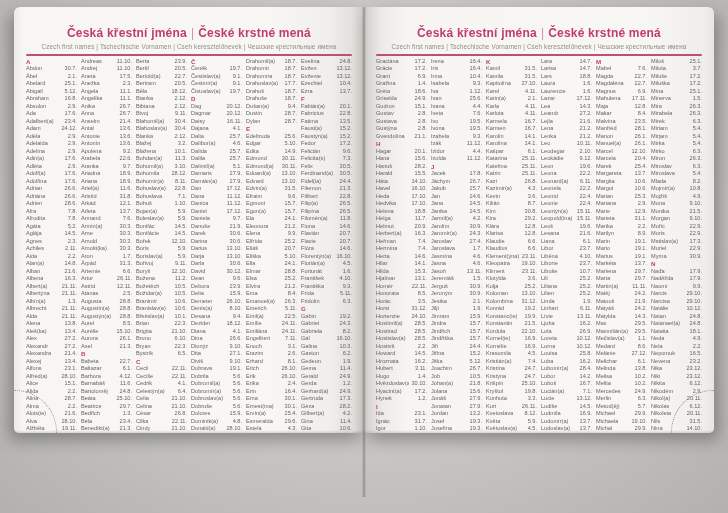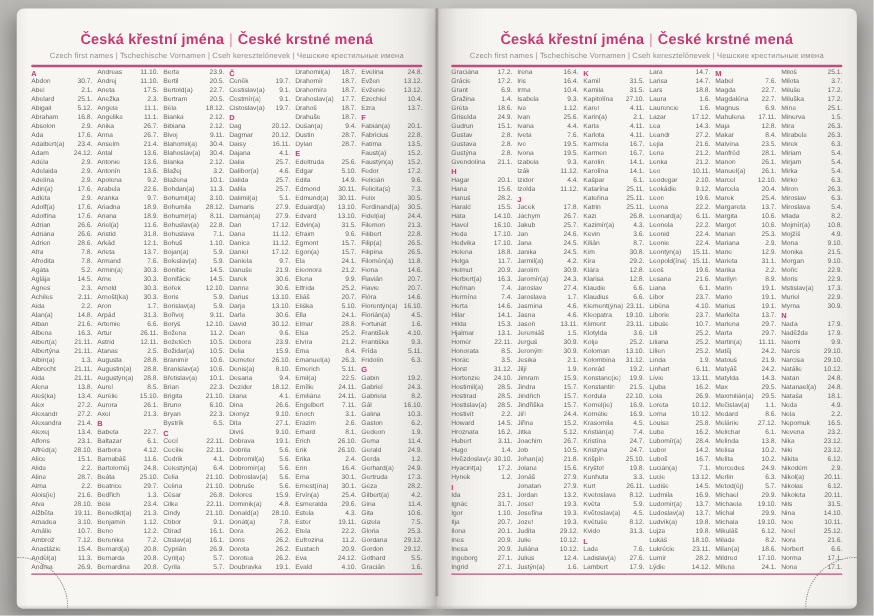--- a/index.html
+++ b/index.html
@@ -2,21 +2,21 @@
 <html><head>
 <meta charset="utf-8">
 <style>
   html,body{margin:0;padding:0;}
   body{
     width:728px;height:513px;position:relative;overflow:hidden;
     background:radial-gradient(ellipse at 50% 42%, #d4d3d0 0%, #c7c6c3 55%, #b2b1ae 100%);
     font-family:"Liberation Sans", sans-serif;
   }
   .book{position:absolute;left:14px;top:7px;width:700px;height:490px;}
-  .page{position:absolute;top:0;width:350px;height:500px;overflow:hidden;}
+  .page{position:absolute;top:0;width:350px;height:426px;overflow:hidden;}
   .page.left{
     left:0;border-radius:6px 0 0 5px;
     background:linear-gradient(90deg,#eceae7 0%,#f7f6f3 2.5%,#f8f7f4 72%,#f1efec 90%,#e3e1de 96.5%,#cdcac7 100%);
     box-shadow:-5px 7px 16px rgba(0,0,0,.30);
   }
   .page.right{
     right:0;border-radius:0 6px 5px 0;
     background:linear-gradient(90deg,#c8c5c2 0%,#d9d6d3 1.5%,#edebe8 5%,#f6f5f2 12%,#f8f7f4 80%,#f0eeeb 97%,#e8e6e3 100%);
     box-shadow:5px 7px 16px rgba(0,0,0,.30);
   }

